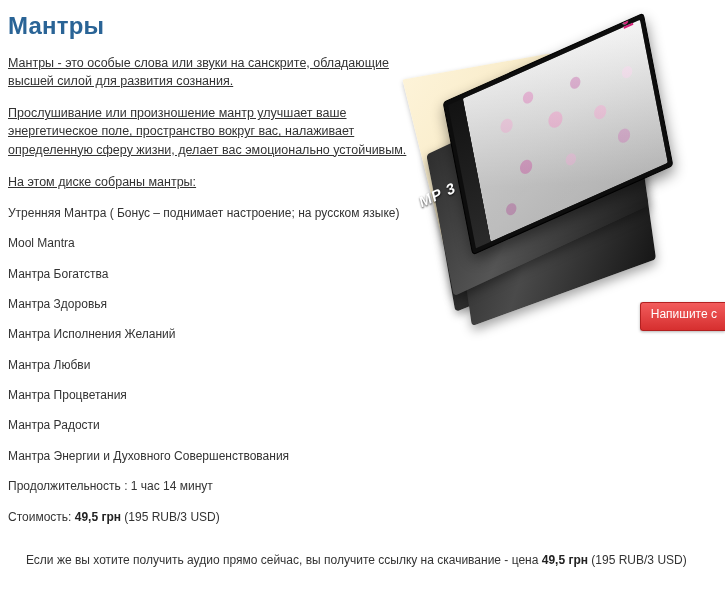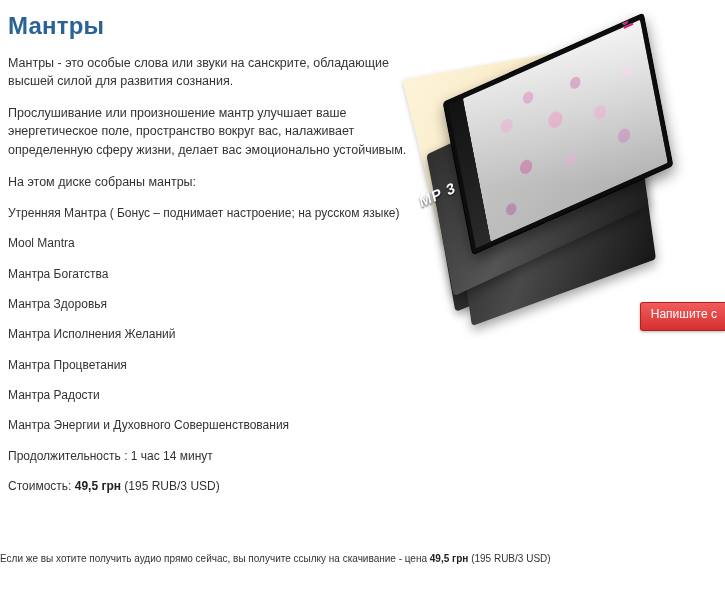--- a/index.html
+++ b/index.html
@@ -32,37 +32,38 @@
   .text-col {
     width: 420px;
     position: relative;
     z-index: 3;
   }
   p.para {
     font-size: 12.5px;
     line-height: 1.45;
     color: #333333;
     margin: 0 0 14px 0;
+    text-decoration: underline;
   }
   p.line {
     font-size: 12px;
     line-height: 1.45;
     color: #333333;
     margin: 0 0 13px 0;
   }
   .bold {
     font-weight: bold;
     color: #222222;
   }
   .footer-note {
     position: absolute;
-    left: 0;
+    left: 26px;
     top: 552px;
     width: 700px;
-    font-size: 10px;
+    font-size: 12px;
     line-height: 1.45;
     color: #333333;
   }
 
   
   .product-image {
     position: absolute;
     left: 400px;
     top: 40px;
     width: 320px;
@@ -225,20 +226,21 @@
   <div class="text-col">
     <p class="para">Мантры - это особые слова или звуки на санскрите, обладающие высшей силой для развития сознания.</p>
     <p class="para">Прослушивание или произношение мантр улучшает ваше энергетическое поле, пространство вокруг вас, налаживает определенную сферу жизни, делает вас эмоционально устойчивым.</p>
     <p class="para">На этом диске собраны мантры:</p>
 
     <p class="line">Утренняя Мантра ( Бонус – поднимает настроение; на русском языке)</p>
     <p class="line">Mool Mantra</p>
     <p class="line">Мантра Богатства</p>
     <p class="line">Мантра Здоровья</p>
     <p class="line">Мантра Исполнения Желаний</p>
+    <p class="line">Мантра Любви</p>
     <p class="line">Мантра Процветания</p>
     <p class="line">Мантра Радости</p>
     <p class="line">Мантра Энергии и Духовного Совершенствования</p>
 
     <p class="line">
       <span>Продолжительность : </span><span>1 час 14 минут</span>
     </p>
     <p class="line">
       <span>Стоимость: </span><span class="bold">49,5 грн</span><span> (195 RUB/3 USD)</span>
     </p>

